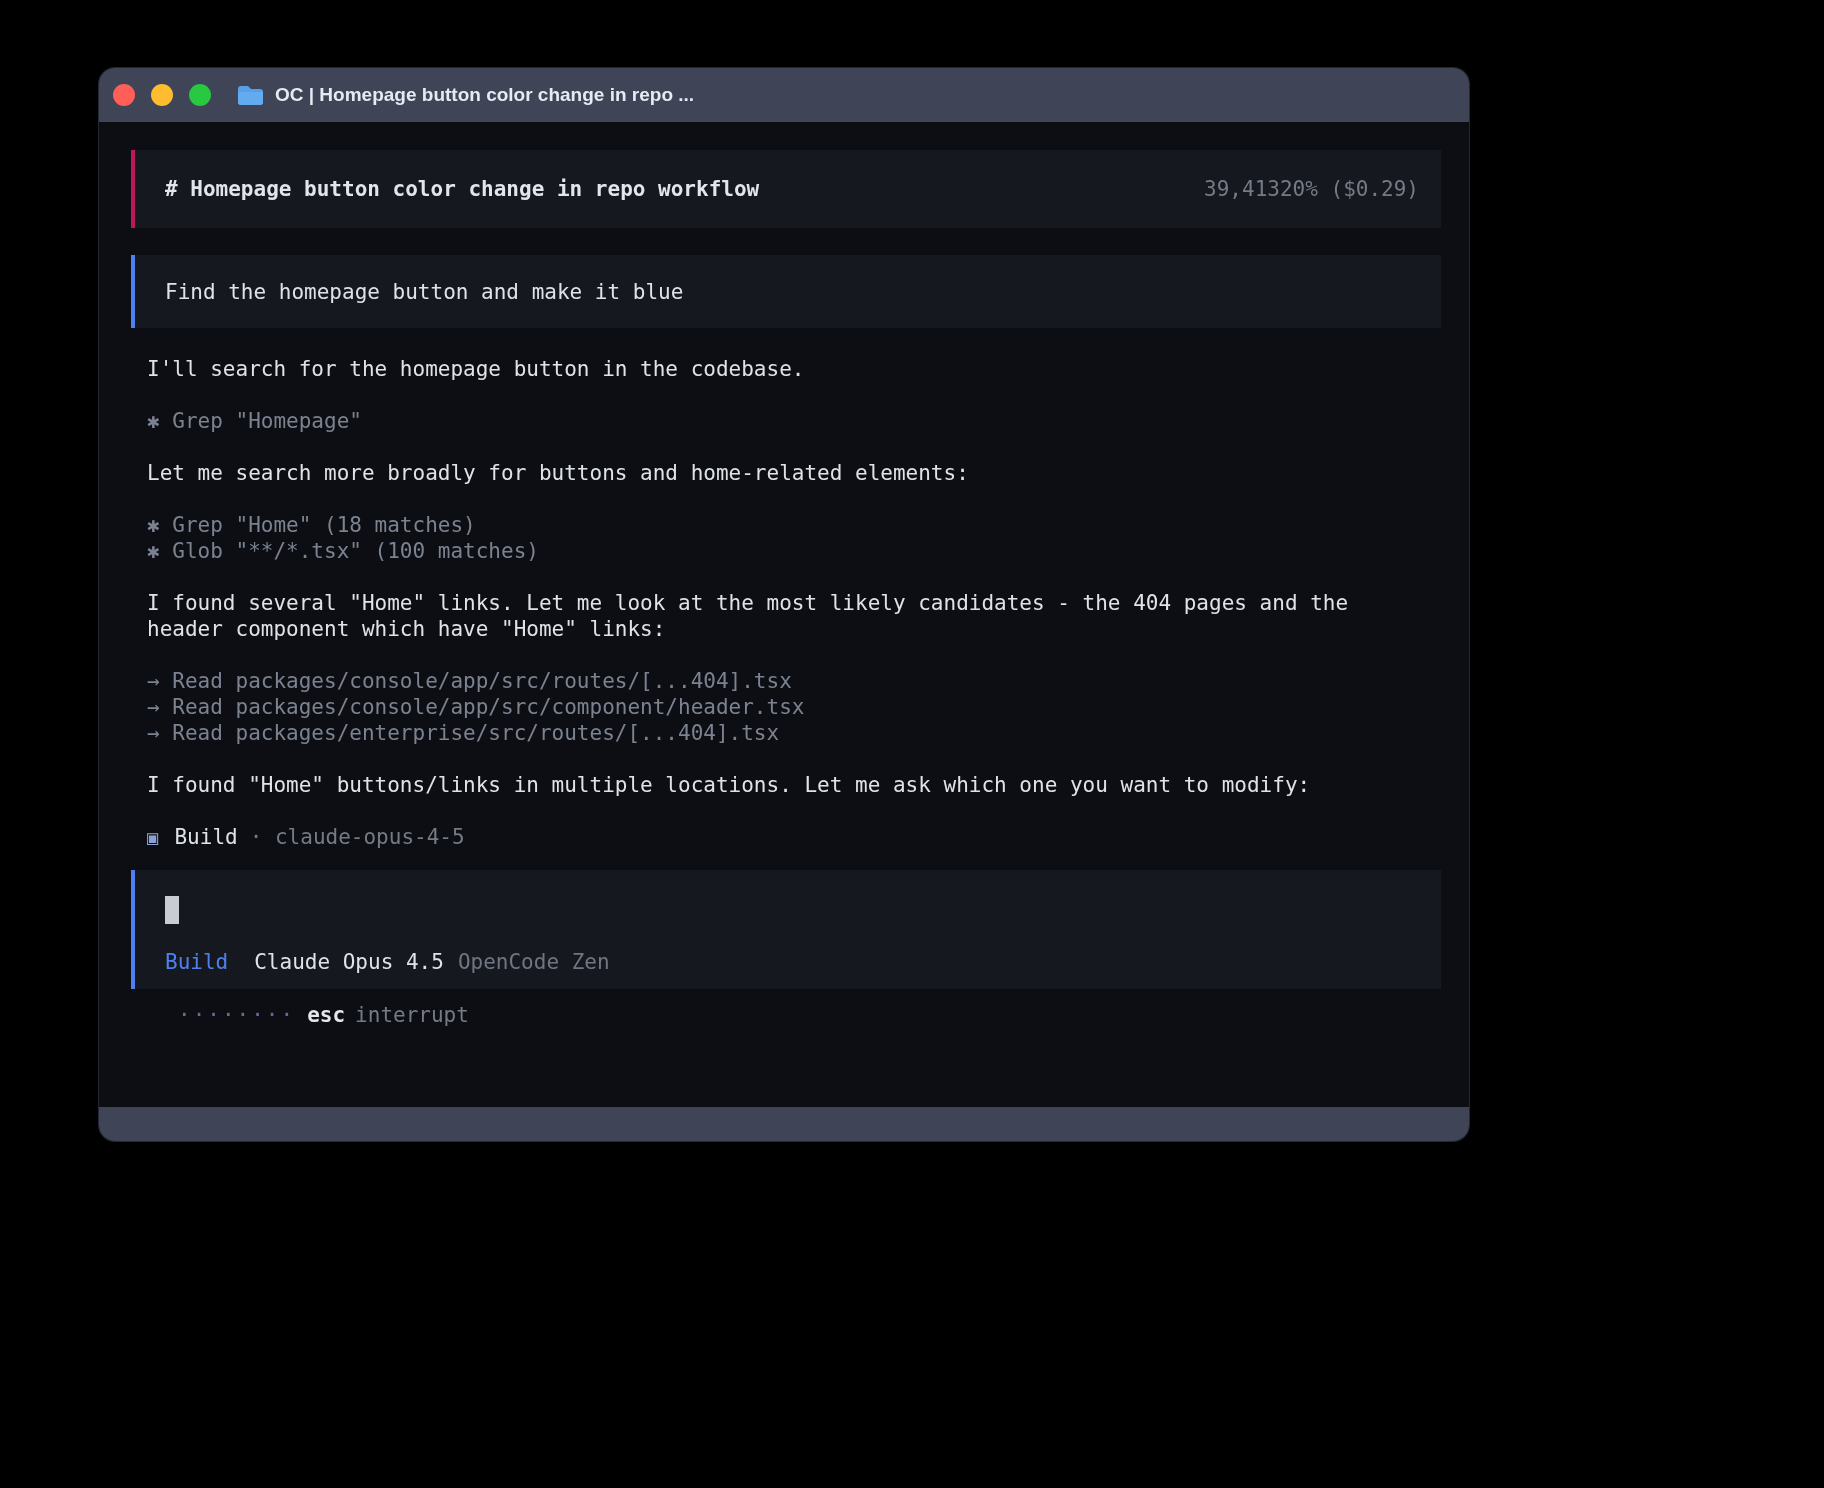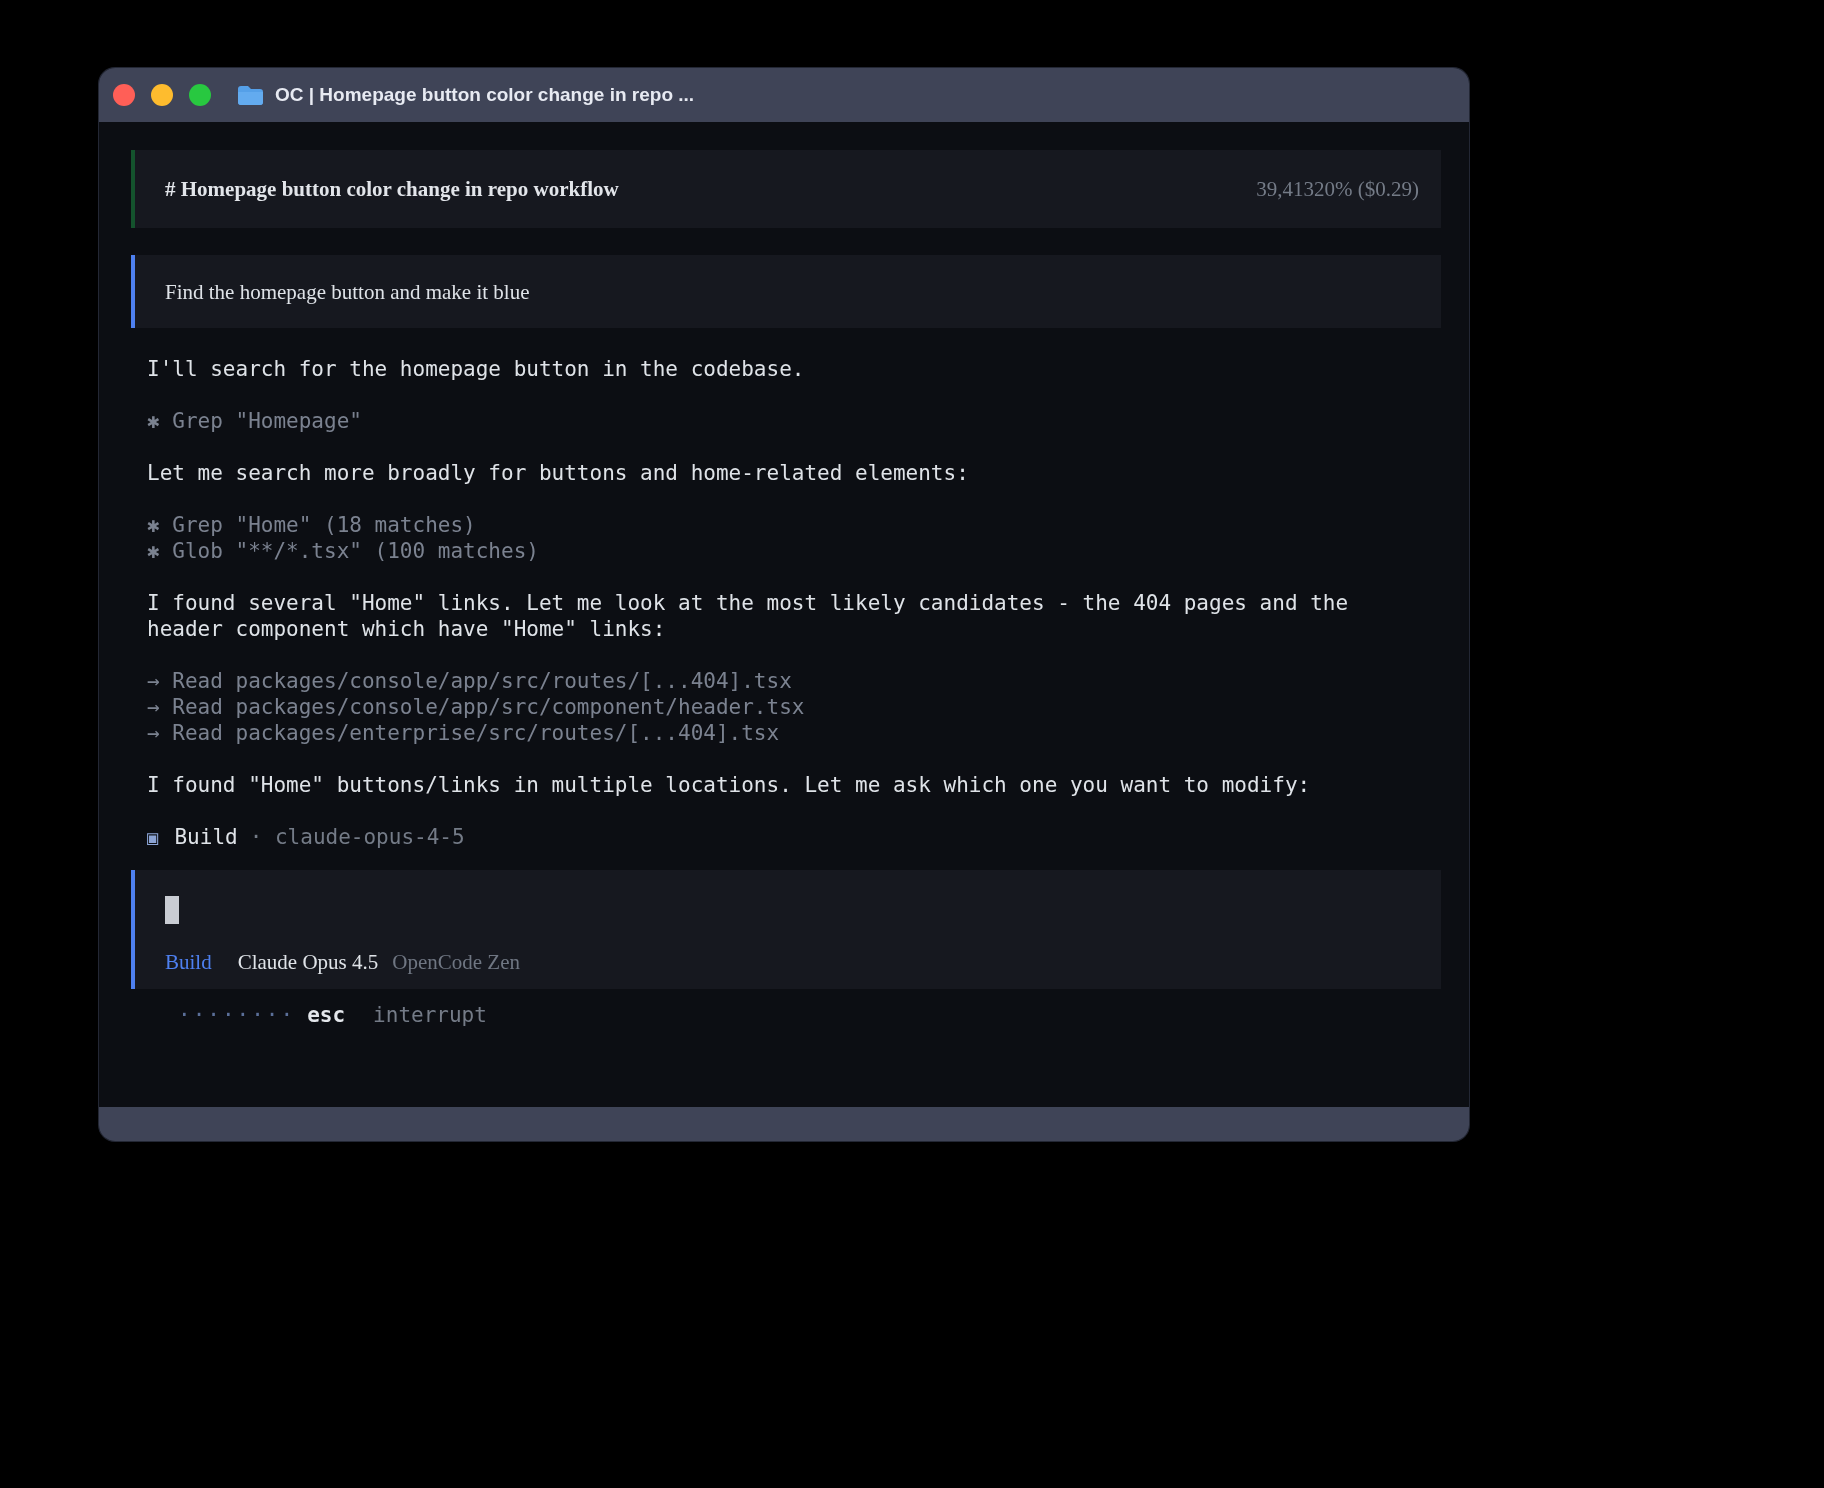--- a/index.html
+++ b/index.html
@@ -41,22 +41,21 @@
   
   .term-body {
     flex:1 1 auto;
     padding:28px 0 0 32px;
     position:relative;
     font-size:21px; line-height:26px;
   }
   .col { width:1310px; }
   .block {
     background:#16181f;
-    border-left:4px solid #14532d;
-    font-family:Liberation Serif, serif;
+    border-left:4px solid #be185d;
   }
   .session-header {
     height:78px;
     display:flex; align-items:center; justify-content:space-between;
     padding:0 22px 0 30px;
   }
   .session-title { color:#e2e5ea; font-weight:bold; white-space:nowrap; }
   .session-stats { color:#747b87; display:flex; white-space:nowrap; }
   .user-block {
     margin-top:27px;
@@ -97,21 +96,21 @@
   
   .statusbar {
     width:1310px; height:28px;
     margin:12px 0 0 32px;
     display:flex; align-items:center; justify-content:space-between;
     white-space:nowrap;
   }
   .sb-left { display:flex; align-items:center; padding-left:15px; }
   .spinner { color:#5b6f99; letter-spacing:2px; margin-right:12px; }
   .key { color:#e4e7ec; font-weight:bold; }
-  .key-label { color:#747b87; margin-left:28px; }
+  .key-label { color:#747b87; margin-left:10px; }
   .sb-right { display:flex; align-items:center; gap:28px; }
   .shortcut { display:flex; align-items:center; }
   
   .bottombar { height:34px; flex:0 0 34px; background:#3f4457; }
 </style>
 </head>
 <body>
 
 <div class="window">
 

